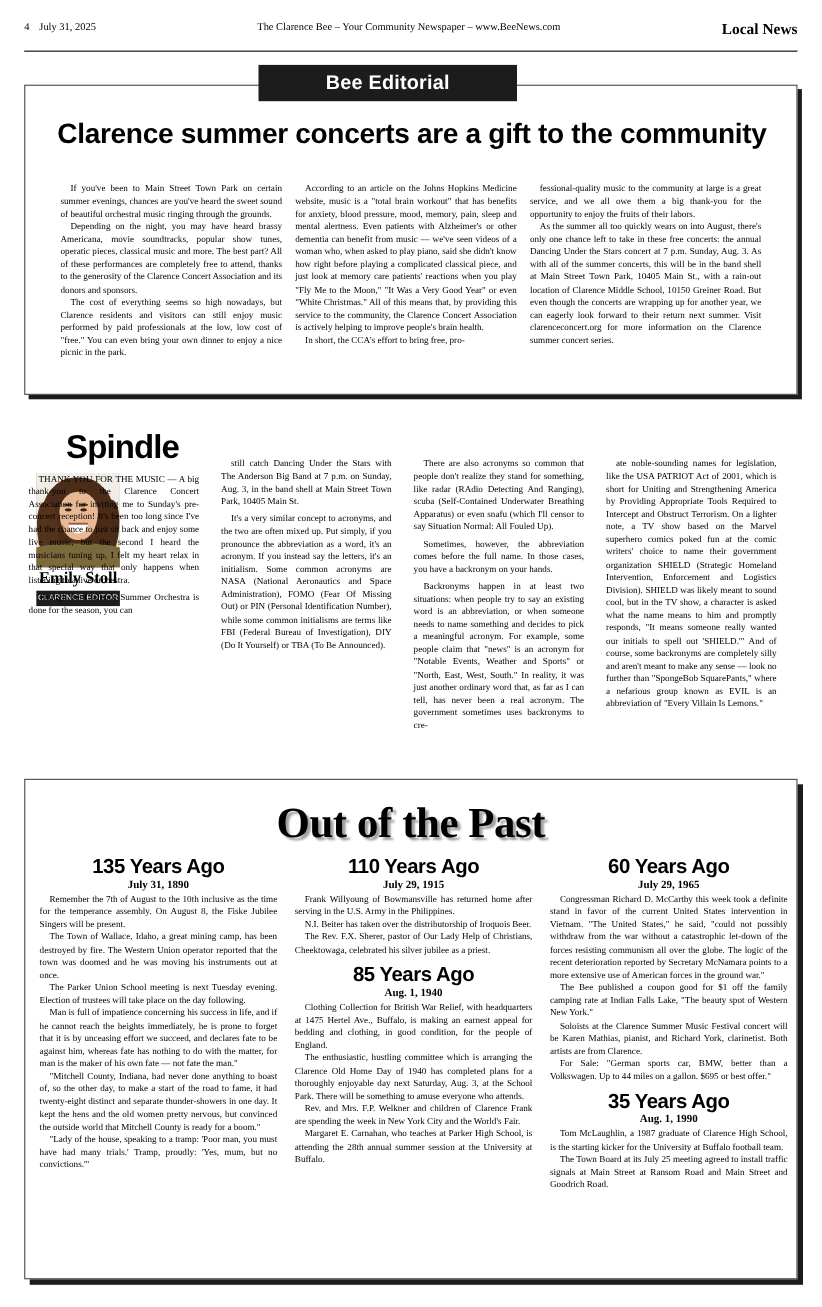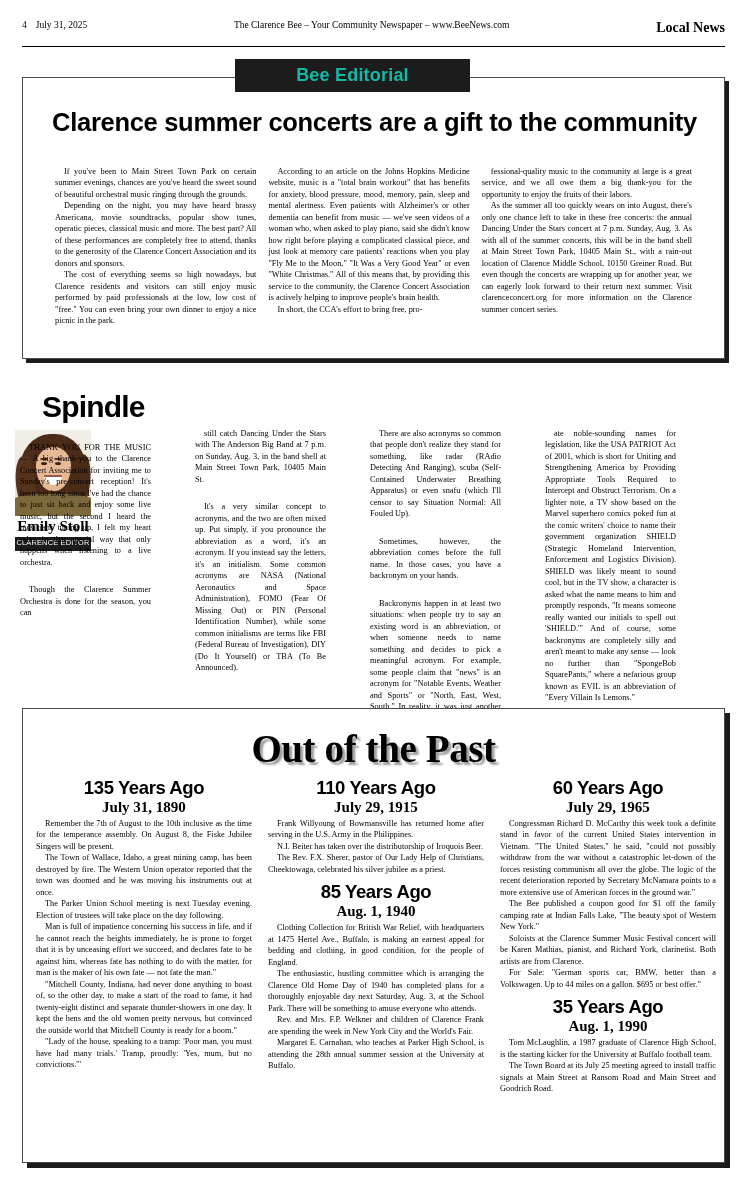--- a/index.html
+++ b/index.html
@@ -70,21 +70,21 @@
     background: #fff;
     box-shadow: 4px 4px 0 0 #1c1c1c;
   }
   .editorial-flag {
     position: absolute;
     left: 235px;
     top: 59px;
     width: 235px;
     height: 33px;
     background: #1c1c1c;
-    color: #14b8a6;
+    color: #ffffff;
     display: flex;
     align-items: center;
     justify-content: center;
     font-family: "Liberation Sans", sans-serif;
     font-weight: bold;
     font-size: 18px;
     letter-spacing: 0.2px;
     z-index: 5;
   }
   .editorial-headline {
@@ -115,21 +115,21 @@
     line-height: 1.385;
     text-align: justify;
     font-family: "Liberation Serif", serif;
   }
   .ed-col.wide { width: 213px; }
   .ed-col p { margin: 0; text-indent: 9px; }
 
   
   .spindle-section {
     position: absolute;
-    left: 4px;
+    left: 22px;
     top: 382px;
     width: 703px;
     height: 310px;
   }
   .spindle-title {
     position: absolute;
     left: 38px;
     top: 8px;
     font-family: "Liberation Sans", sans-serif;
     font-weight: bold;
@@ -262,21 +262,21 @@
     display: flex;
     gap: 12px;
   }
   .sp-col {
     width: 163px;
     font-size: 8.3px;
     line-height: 1.385;
     text-align: justify;
     font-family: "Liberation Serif", serif;
   }
-  .sp-col p { margin: 16px; text-indent: 9px; }
+  .sp-col p { margin: 4px; text-indent: 9px; }
   .sp-col.first {
     width: 163px;
     padding-top: 14px;
   }
 
   
   .past-box {
     position: absolute;
     left: 22px;
     top: 708px;
@@ -316,21 +316,21 @@
     font-weight: bold;
     font-size: 18.5px;
     letter-spacing: -0.4px;
     line-height: 1.08;
     margin: 0;
   }
   .past-sub {
     text-align: center;
     font-family: "Liberation Serif", serif;
     font-weight: bold;
-    font-size: 15px;
+    font-size: 10px;
     margin: 1px 0 2px;
   }
   .past-body {
     font-size: 8.3px;
     line-height: 1.385;
     text-align: justify;
     font-family: "Liberation Serif", serif;
   }
   .past-body p { margin: 0; text-indent: 9px; }
   .past-group { margin-bottom: 2px; }

